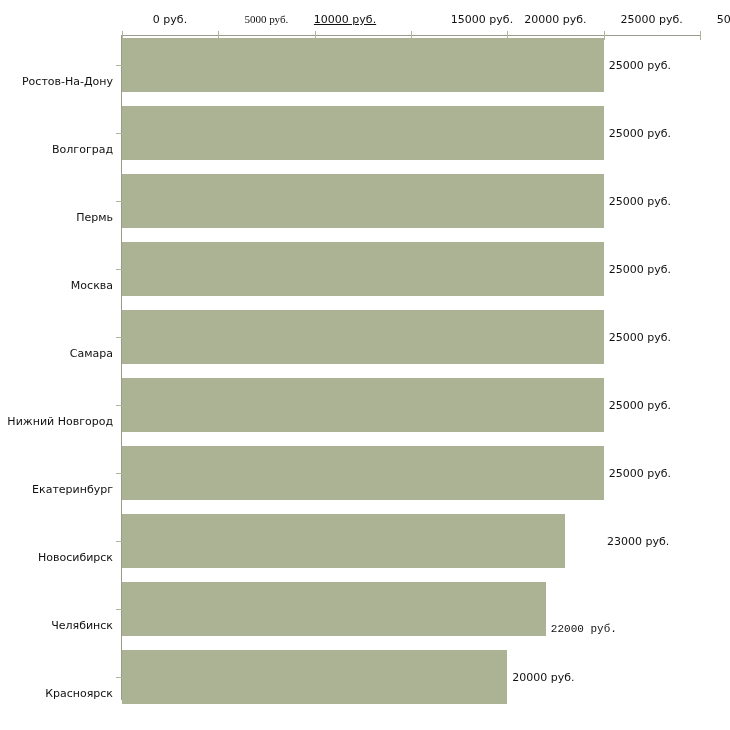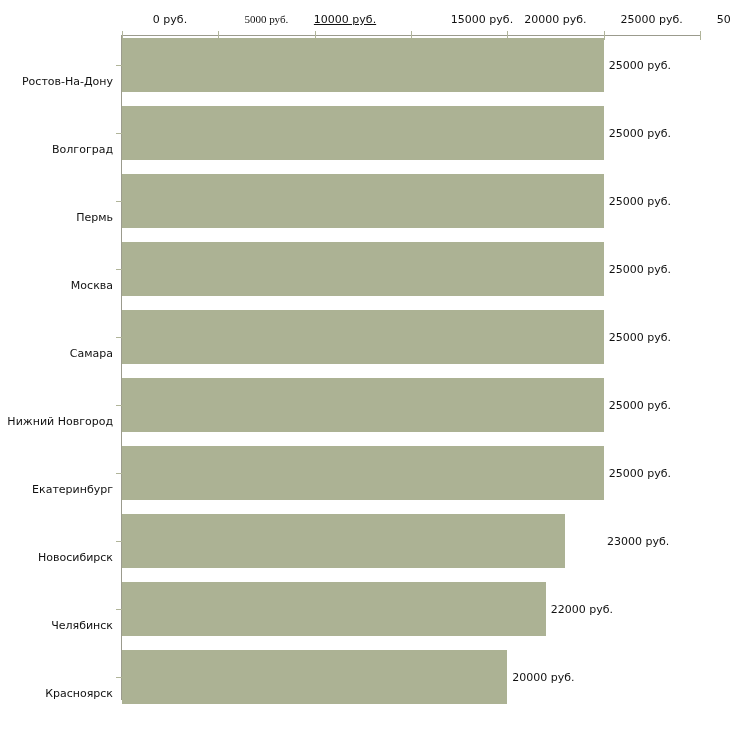--- a/index.html
+++ b/index.html
@@ -167,20 +167,20 @@
         <div class="bar" title="Нижний Новгород: 25000 руб." style="left: 122px; top: 378px; width: 481.667px; height: 54px; background: rgb(172, 178, 148);"></div>
         <div class="bar-value-label" style="left: 608.667px; top: 405px;">25000 руб.</div>
         <div class="y-tick" style="top: 473px;"></div>
         <div class="bar" title="Екатеринбург: 25000 руб." style="left: 122px; top: 446px; width: 481.667px; height: 54px; background: rgb(172, 178, 148);"></div>
         <div class="bar-value-label" style="left: 608.667px; top: 473px;">25000 руб.</div>
         <div class="y-tick" style="top: 541px;"></div>
         <div class="bar" title="Новосибирск: 23000 руб." style="left: 122px; top: 514px; width: 443.133px; height: 54px; background: rgb(172, 178, 148);"></div>
         <div class="bar-value-label" style="left: 599px; top: 541px; margin-left: 8px;">23000 руб.</div>
         <div class="y-tick" style="top: 609px;"></div>
         <div class="bar" title="Челябинск: 22000 руб." style="left: 122px; top: 582px; width: 423.867px; height: 54px; background: rgb(172, 178, 148);"></div>
-        <div class="bar-value-label" style="left: 550.867px; top: 609px;">22000 руб.</div>
+        <div class="bar-value-label" style="left: 550.867px; top: 629px; font-family: Liberation Mono, monospace;">22000 руб.</div>
         <div class="y-tick" style="top: 677px;"></div>
         <div class="bar" title="Красноярск: 20000 руб." style="left: 122px; top: 650px; width: 385.333px; height: 54px; background: rgb(172, 178, 148);"></div>
         <div class="bar-value-label" style="left: 512.333px; top: 677px;">20000 руб.</div>
       </div>
 
   </div>
 </div>
 
 </body></html>

